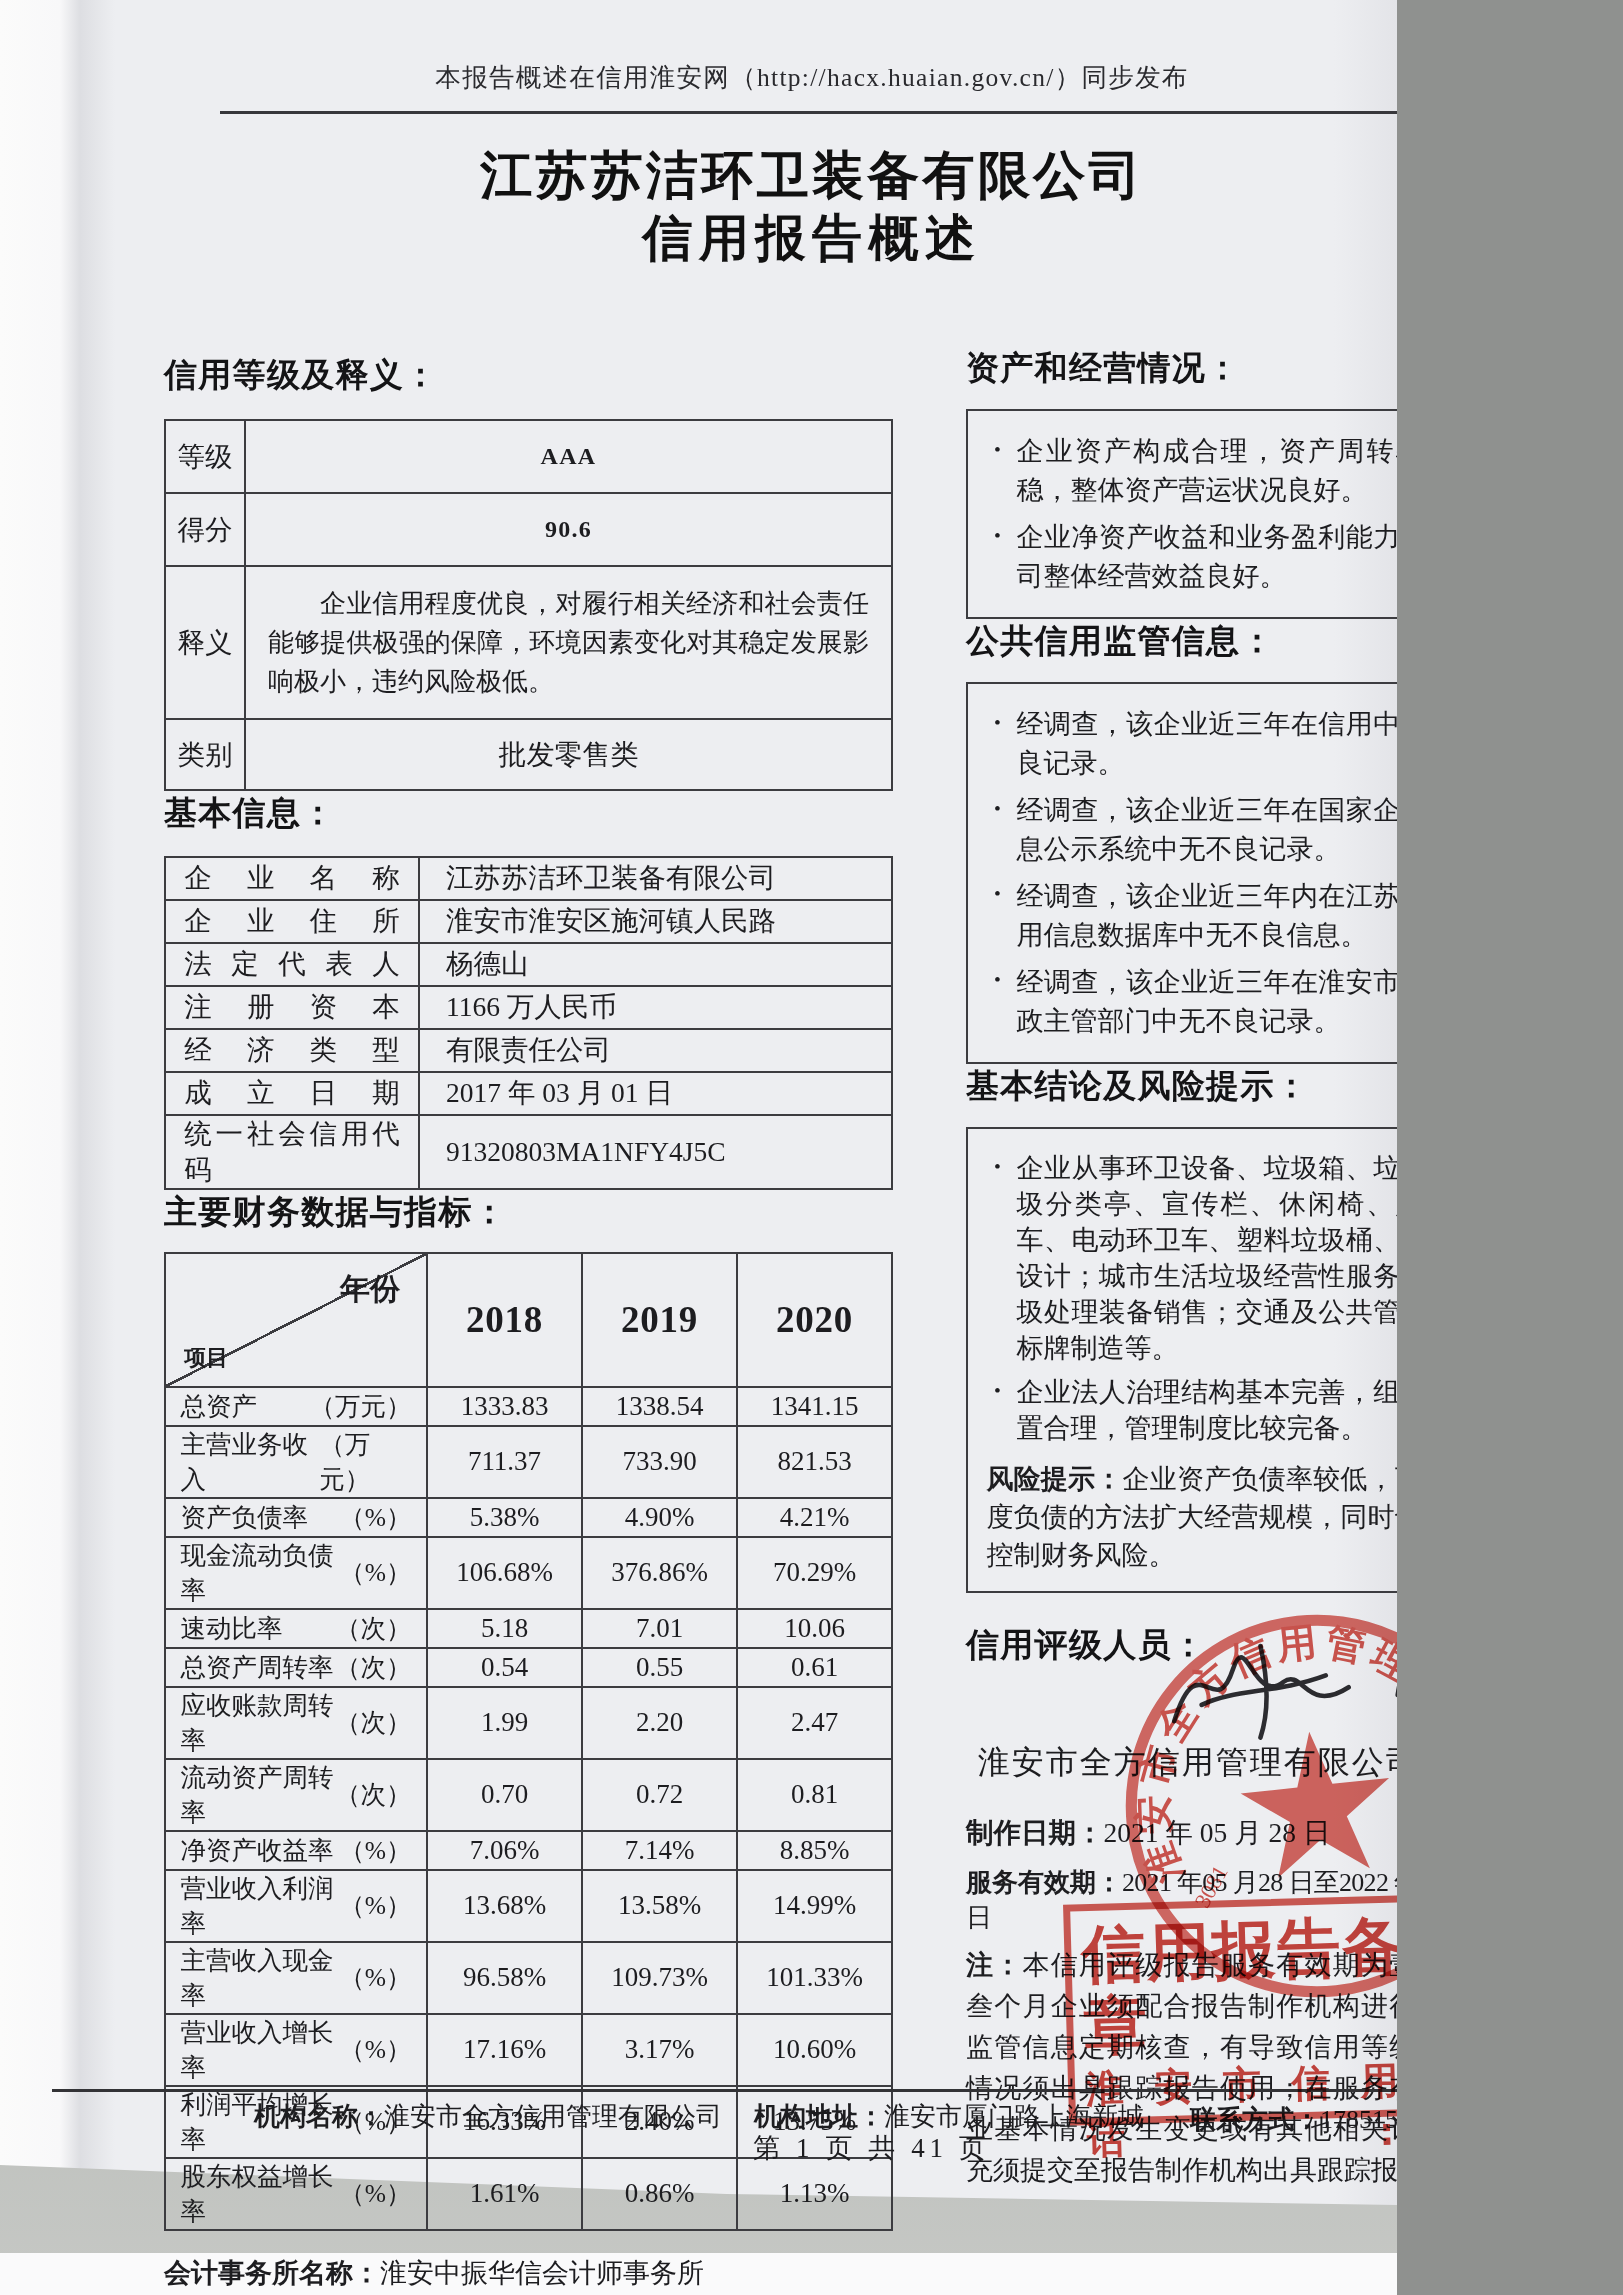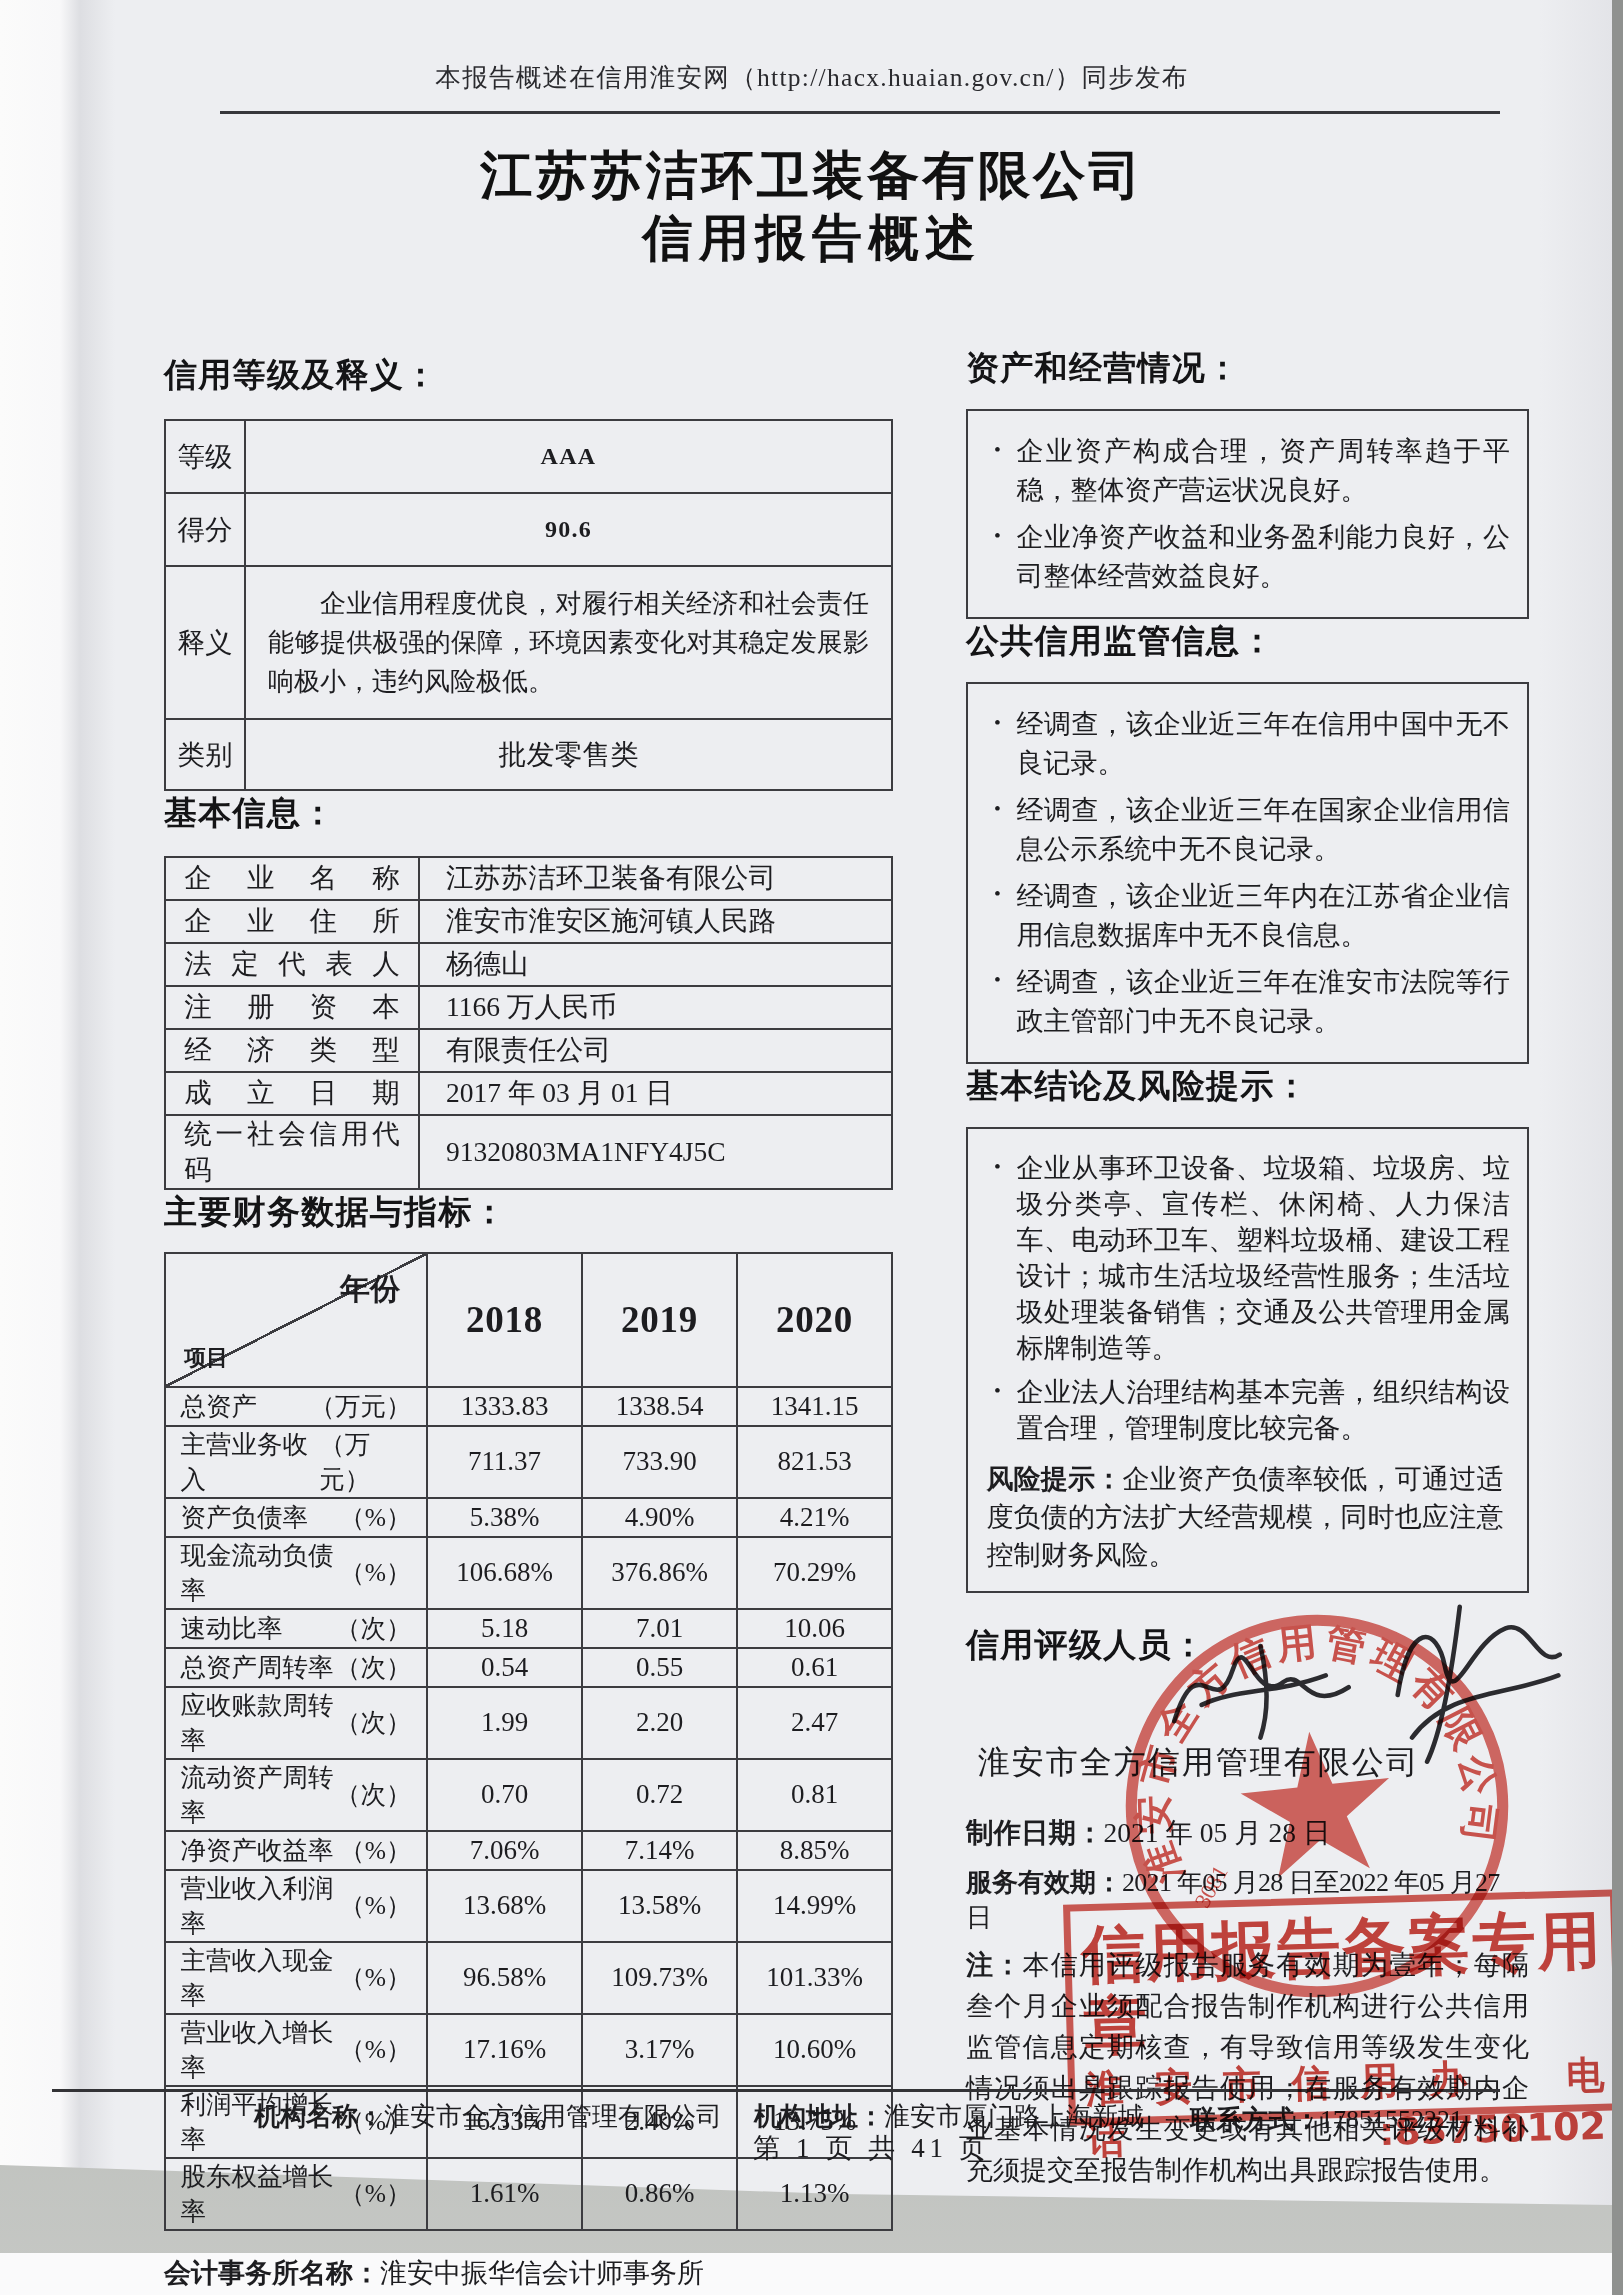--- a/index.html
+++ b/index.html
@@ -1,16 +1,16 @@
 <!DOCTYPE html>
 <html style="font-size:10.5px"><head>
 <meta charset="utf-8">
 <style>
   html,body{margin:0;padding:0;background:#8f918f;}
-  .canvas{position:relative;width:1612px;height:2295px;overflow:hidden;
+  .canvas{position:relative;width:1397px;height:2295px;overflow:hidden;
           background:linear-gradient(180deg,#b4b7b3 0%,#bcbfbb 88%,#c6c8c5 100%);
           font-family:"Liberation Serif",serif;color:#1d1d20;}
   .bottom-strip{position:absolute;left:0;top:2253px;width:100%;height:43px;background:#fafafb;}
   .paper{position:absolute;inset:0;
          background:linear-gradient(90deg,#fbfbfb 0px,#f8f8f9 60px,#dddee2 80px,#edeef1 115px,#edeef1 95.5%,#e3e4e8 100%);
          clip-path:polygon(0 0,100% 0,100% 2205px,52% 2194px,0 2165px);}
   .content{position:absolute;inset:0;}
 
   .header-note{position:absolute;top:60px;left:0;width:1624px;text-align:center;
                font-size:25.5px;letter-spacing:1.3px;color:#2a2a2e;}

